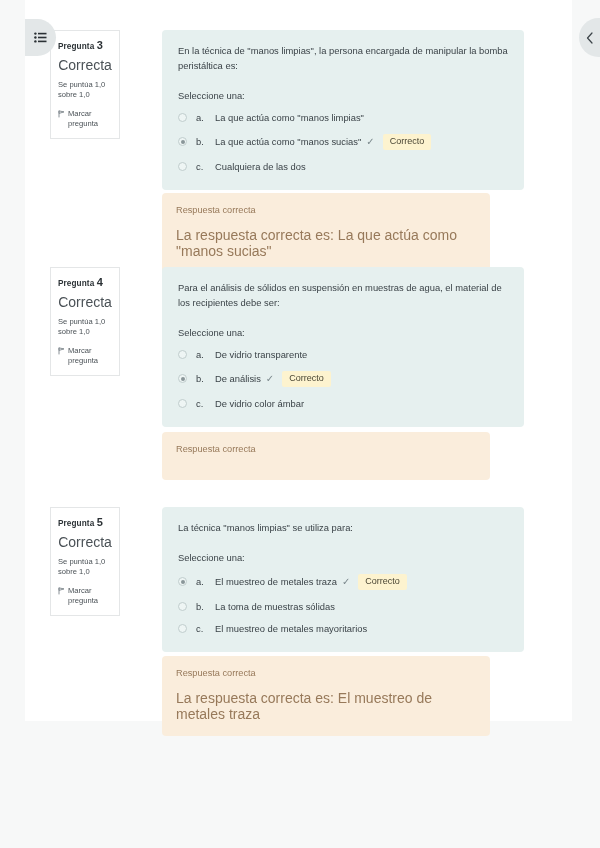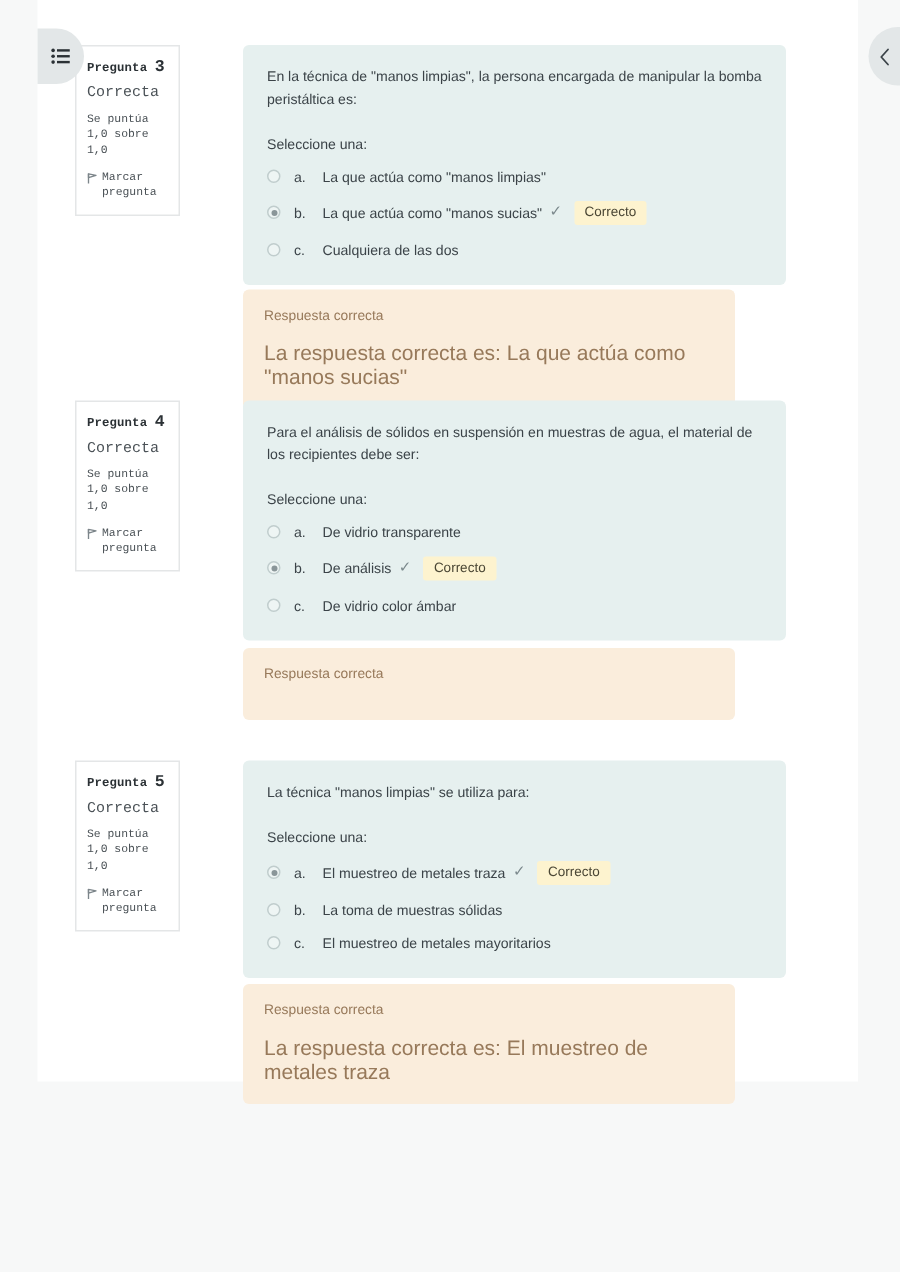--- a/index.html
+++ b/index.html
@@ -72,37 +72,37 @@
   }
 
   .qinfo {
     position: absolute;
     left: 50px;
     top: 0;
     width: 70px;
     border: 1px solid #e4e6e7;
     background: #ffffff;
     padding: 8px 7px 9px 7px;
-    font-family: Liberation Mono, monospace;
   }
   .qinfo-title {
     font-size: 8.2px;
     font-weight: bold;
     color: #2b3135;
     letter-spacing: .1px;
     margin-bottom: 6px;
   }
   .qinfo-title .num {
     font-size: 11px;
     font-weight: bold;
   }
   .qinfo-state {
-    font-size: 10px;
+    font-size: 14px;
     color: #4a5156;
     margin-bottom: 7px;
+    text-align: center;
   }
   .qinfo-grade {
     font-size: 7.6px;
     color: #4a5156;
     line-height: 1.35;
     margin-bottom: 8px;
   }
   .qinfo-flag {
     font-size: 7.6px;
     color: #4a5156;

